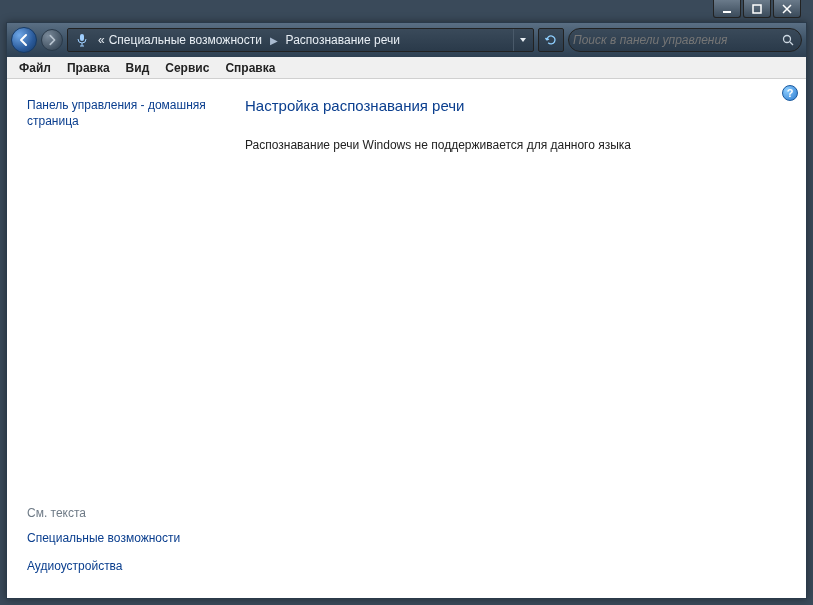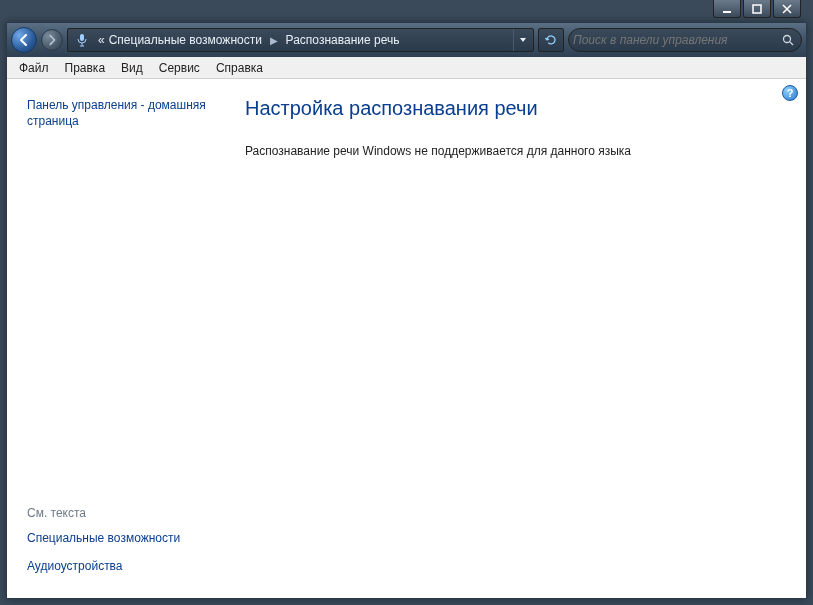--- a/index.html
+++ b/index.html
@@ -129,20 +129,21 @@
     border-bottom: 1px solid #d0d0d0;
     display: flex;
     align-items: center;
     padding: 0 4px;
     font-size: 12px;
     color: #222;
   }
   .menubar .mitem {
     padding: 2px 8px;
     cursor: pointer;
+    font-weight: bold;
   }
 
   
   .body {
     flex: 1;
     display: flex;
     overflow: hidden;
     position: relative;
   }
   .sidebar {
@@ -172,21 +173,21 @@
 
   .content {
     flex: 1;
     background: #fff;
     padding: 18px 20px;
     position: relative;
   }
   .content h1 {
     color: #0a3e8e;
     font-weight: normal;
-    font-size: 20px;
+    font-size: 15px;
     margin-bottom: 24px;
   }
   .content p {
     color: #222;
     font-size: 12px;
   }
   .help-icon {
     position: absolute;
     top: 6px; right: 8px;
     width: 16px; height:16px;
@@ -238,21 +239,21 @@
     <div class="addr">
       <span class="mic">
         <svg width="14" height="14" viewBox="0 0 14 14">
             <rect x="5" y="1" width="4" height="7" rx="2" fill="#9fcfff"></rect>
             <path d="M3 6 a4 4 0 0 0 8 0 M7 10 v3 M5 13 h4" stroke="#9fcfff" stroke-width="1" fill="none"></path>
           </svg>
       </span>
       <span class="crumb">«</span>
       <span class="crumb">Специальные возможности</span>
       <span class="chev">▶</span>
-      <span class="crumb">Распознавание речь</span>
+      <span class="crumb">Распознавание речи</span>
       <span class="spacer"></span>
       <span class="dropdown">
         <svg width="8" height="8" viewBox="0 0 8 8">
             <path d="M1 2 L4 6 L7 2" fill="#e8eef4"></path>
           </svg>
       </span>
     </div>
 
     <div class="refresh-btn">
       <svg width="14" height="14" viewBox="0 0 14 14">

